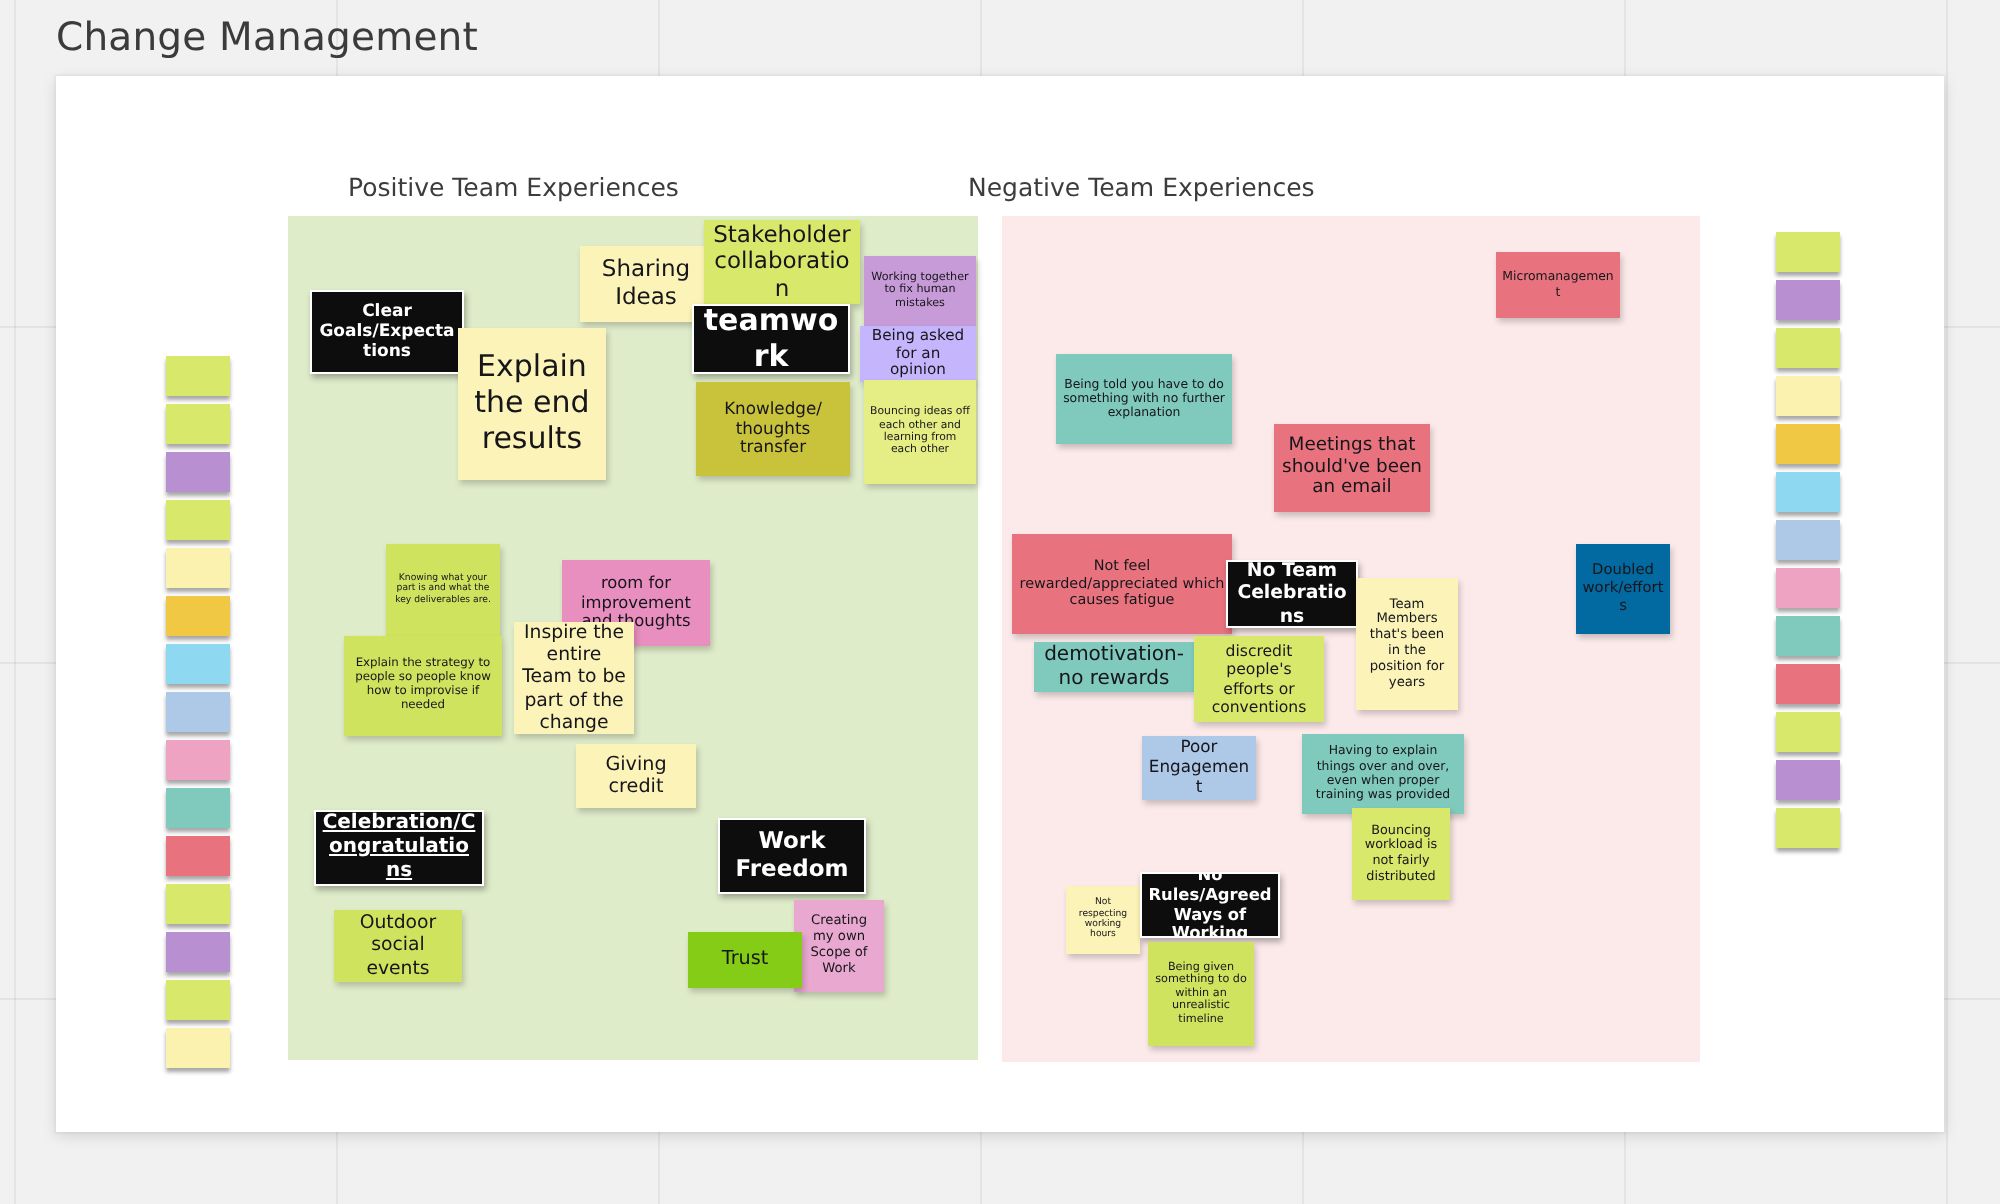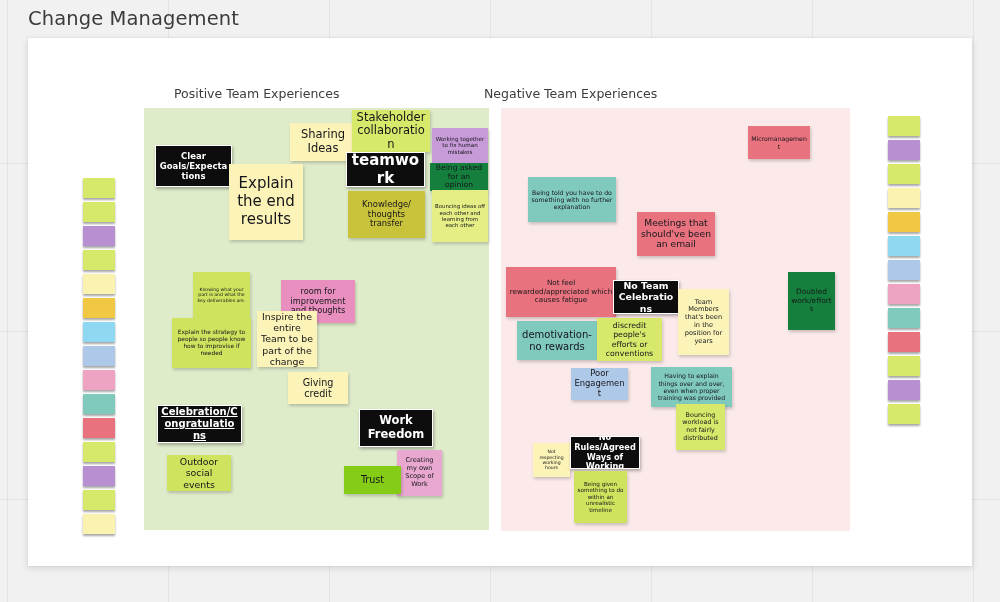--- a/index.html
+++ b/index.html
@@ -111,21 +111,21 @@
       </div>
       <div class="note" style="left: 404px; top: 90px; width: 56px; height: 35px; background: rgb(199, 154, 216); color: rgb(22, 22, 26); font-size: 5.6px;">
         <div class="note-inner">Working together to fix human mistakes</div>
       </div>
       <div class="note black" style="left: 127px; top: 107px; width: 77px; height: 42px; font-size: 8.5px;">
         <div class="note-inner">Clear Goals/Expectations</div>
       </div>
       <div class="note black" style="left: 318px; top: 114px; width: 79px; height: 35px; font-size: 15px;">
         <div class="note-inner">teamwork</div>
       </div>
-      <div class="note" style="left: 402px; top: 125px; width: 58px; height: 28px; background: #15803d; color: rgb(22, 22, 26); font-size: 7.6px;">
+      <div class="note" style="left: 402px; top: 125px; width: 58px; height: 28px; background: #c4b5fd; color: rgb(22, 22, 26); font-size: 7.6px;">
         <div class="note-inner">Being asked for an opinion</div>
       </div>
       <div class="note" style="left: 201px; top: 126px; width: 74px; height: 76px; background: rgb(251, 243, 184); color: rgb(22, 22, 26); font-size: 15px;">
         <div class="note-inner">Explain the end results</div>
       </div>
       <div class="note" style="left: 320px; top: 153px; width: 77px; height: 47px; background: rgb(201, 195, 59); color: rgb(22, 22, 26); font-size: 8.4px;">
         <div class="note-inner">Knowledge/ thoughts transfer</div>
       </div>
       <div class="note" style="left: 404px; top: 152px; width: 56px; height: 52px; background: rgb(228, 238, 132); color: rgb(22, 22, 26); font-size: 5.4px;">
         <div class="note-inner">Bouncing ideas off each other and learning from each other</div>
@@ -162,33 +162,33 @@
       </div>
       <div class="note" style="left: 720px; top: 88px; width: 62px; height: 33px; background: rgb(232, 115, 127); color: rgb(22, 22, 26); font-size: 6.2px;">
         <div class="note-inner">Micromanagement</div>
       </div>
       <div class="note" style="left: 500px; top: 139px; width: 88px; height: 45px; background: rgb(127, 201, 189); color: rgb(22, 22, 26); font-size: 6.2px;">
         <div class="note-inner">Being told you have to do something with no further explanation</div>
       </div>
       <div class="note" style="left: 609px; top: 174px; width: 78px; height: 44px; background: rgb(232, 115, 127); color: rgb(22, 22, 26); font-size: 9.2px;">
         <div class="note-inner">Meetings that should've been an email</div>
       </div>
-      <div class="note" style="left: 760px; top: 234px; width: 47px; height: 58px; background: #15803d; color: rgb(22, 22, 26); font-size: 7.4px;">
+      <div class="note" style="left: 760px; top: 234px; width: 47px; height: 45px; background: #0369a1; color: rgb(22, 22, 26); font-size: 7.4px;">
         <div class="note-inner">Doubled work/efforts</div>
       </div>
       <div class="note" style="left: 478px; top: 229px; width: 110px; height: 50px; background: rgb(232, 115, 127); color: rgb(22, 22, 26); font-size: 7.2px;">
         <div class="note-inner">Not feel rewarded/appreciated which causes fatigue</div>
       </div>
       <div class="note black" style="left: 585px; top: 242px; width: 66px; height: 34px; font-size: 9.4px;">
         <div class="note-inner">No Team Celebrations</div>
       </div>
       <div class="note" style="left: 650px; top: 251px; width: 51px; height: 66px; background: rgb(251, 243, 184); color: rgb(22, 22, 26); font-size: 6.6px;">
         <div class="note-inner">Team Members that's been in the position for years</div>
       </div>
-      <div class="note" style="left: 489px; top: 283px; width: 80px; height: 39px; background: rgb(127, 201, 189); color: rgb(22, 22, 26); font-size: 10px;">
+      <div class="note" style="left: 489px; top: 283px; width: 80px; height: 25px; background: rgb(127, 201, 189); color: rgb(22, 22, 26); font-size: 10px;">
         <div class="note-inner">demotivation-no rewards</div>
       </div>
       <div class="note" style="left: 569px; top: 280px; width: 65px; height: 43px; background: rgb(215, 232, 107); color: rgb(22, 22, 26); font-size: 7.8px;">
         <div class="note-inner">discredit people's efforts or conventions</div>
       </div>
       <div class="note" style="left: 543px; top: 330px; width: 57px; height: 32px; background: rgb(174, 200, 232); color: rgb(22, 22, 26); font-size: 8.4px;">
         <div class="note-inner">Poor Engagement</div>
       </div>
       <div class="note" style="left: 623px; top: 329px; width: 81px; height: 40px; background: rgb(127, 201, 189); color: rgb(22, 22, 26); font-size: 6.2px;">
         <div class="note-inner">Having to explain things over and over, even when proper training was provided</div>

